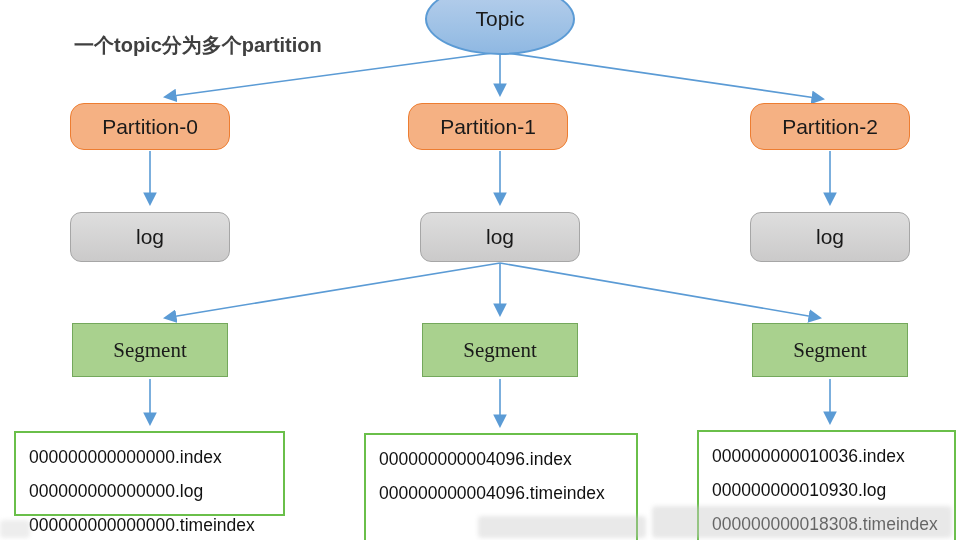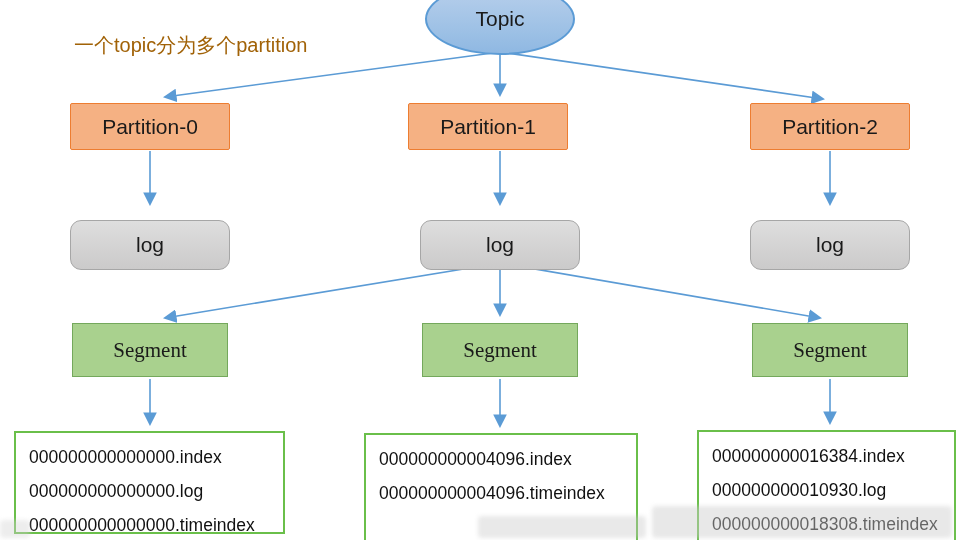--- a/index.html
+++ b/index.html
@@ -12,43 +12,43 @@
   .node{
     position:absolute;display:flex;align-items:center;justify-content:center;
     box-sizing:border-box;color:#1a1a1a;
   }
   .topic{
     left:425px;top:-17px;width:150px;height:72px;border-radius:50%;
     background:linear-gradient(180deg,#b9d0ec 0%,#9cc0e5 70%,#8fb8e2 100%);
     border:2px solid #5b9bd5;font-size:21px;
   }
   .partition{
-    width:160px;height:47px;border-radius:2px;
+    width:160px;height:47px;border-radius:14px;
     background:#f5b183;border:1.6px solid #ed7d31;font-size:21px;
   }
   .log{
     width:160px;height:50px;border-radius:11px;
     background:linear-gradient(180deg,#dedede 0%,#cbcaca 100%);
-    border:1.5px solid #a6a6a6;font-size:21px;margin-top:8px;
+    border:1.5px solid #a6a6a6;font-size:21px;
   }
   .segment{
     width:156px;height:54px;
     background:#a9d18e;border:1.6px solid #74a85c;font-size:21px;font-family:Liberation Serif, serif;
   }
   .p0{left:70px;top:103px}.p1{left:408px;top:103px}.p2{left:750px;top:103px}
   .l0{left:70px;top:212px}.l1{left:420px;top:212px}.l2{left:750px;top:212px}
   .s0{left:72px;top:323px}.s1{left:422px;top:323px}.s2{left:752px;top:323px}
   .annotation{
-    position:absolute;left:74px;top:32px;color:#a16207;font-size:20px;white-space:nowrap;
+    position:absolute;left:74px;top:32px;color:#404040;font-size:20px;white-space:nowrap;font-weight:bold;
   }
   .filebox{
     position:absolute;box-sizing:border-box;background:#ffffff;
     border:2px solid #6abf4a;padding:7px 0 0 13px;
   }
-  .f0{left:14px;top:431px;width:271px;height:103px}
+  .f0{left:14px;top:431px;width:271px;height:85px}
   .f1{left:364px;top:433px;width:274px;height:112px}
   .f2{left:697px;top:430px;width:259px;height:112px}
   .fileline{
     font-size:17.5px;line-height:34px;color:#111;white-space:nowrap;
   }
   .watermark{position:absolute;background:rgba(198,198,198,.38);filter:blur(2px);border-radius:4px;}
   .w1{left:478px;top:516px;width:168px;height:22px}
   .w2{left:652px;top:506px;width:300px;height:32px;background:rgba(205,205,205,.45)}
   .w3{left:0px;top:520px;width:30px;height:18px;background:rgba(210,210,210,.4)}
 </style>
@@ -100,21 +100,21 @@
   <div class="filebox f0">
     <div class="fileline">000000000000000.index</div>
     <div class="fileline">000000000000000.log</div>
     <div class="fileline">000000000000000.timeindex</div>
   </div>
   <div class="filebox f1">
     <div class="fileline">000000000004096.index</div>
     <div class="fileline">000000000004096.timeindex</div>
   </div>
   <div class="filebox f2">
-    <div class="fileline">000000000016384.index</div>
+    <div class="fileline">000000000010036.index</div>
     <div class="fileline">000000000010930.log</div>
     <div class="fileline">000000000018308.timeindex</div>
   </div>
 
   <div class="watermark w1"></div>
   <div class="watermark w2"></div>
   <div class="watermark w3"></div>
 
 </div>
 

